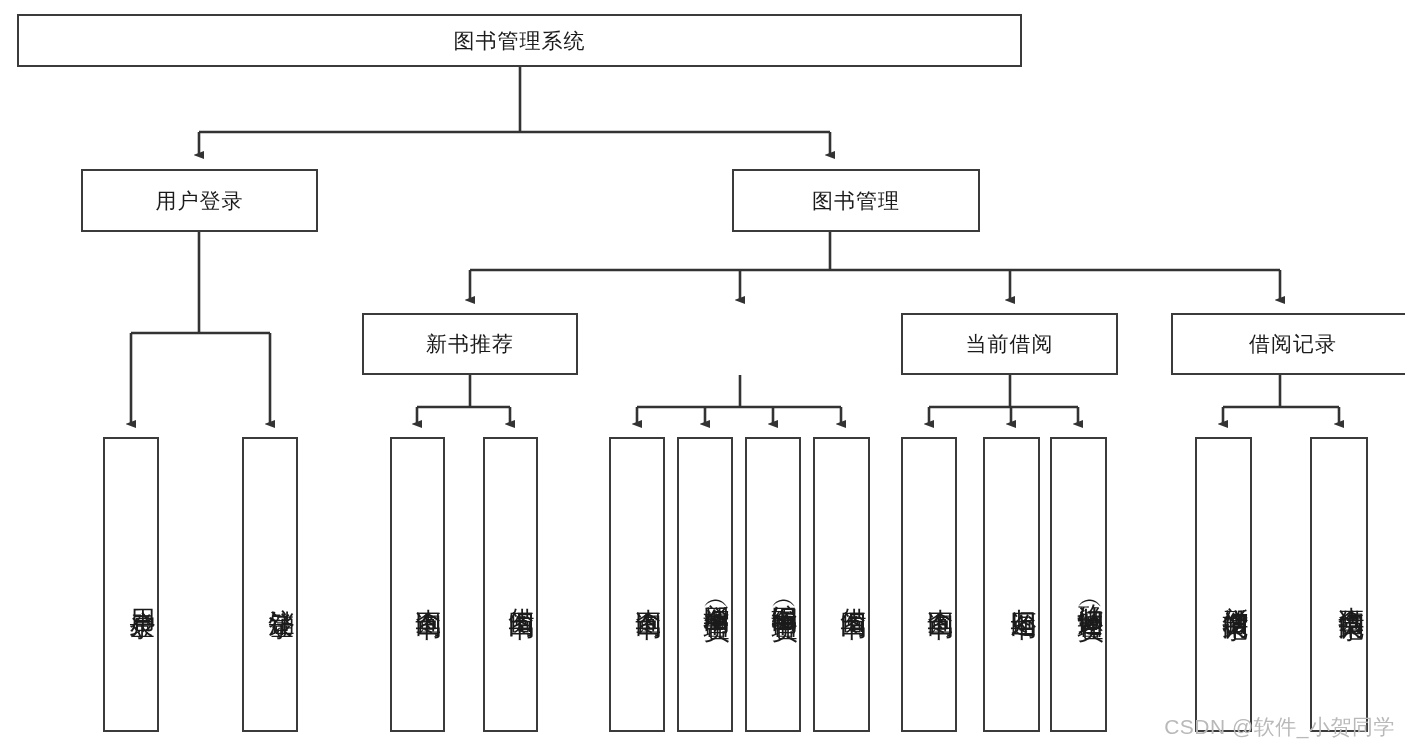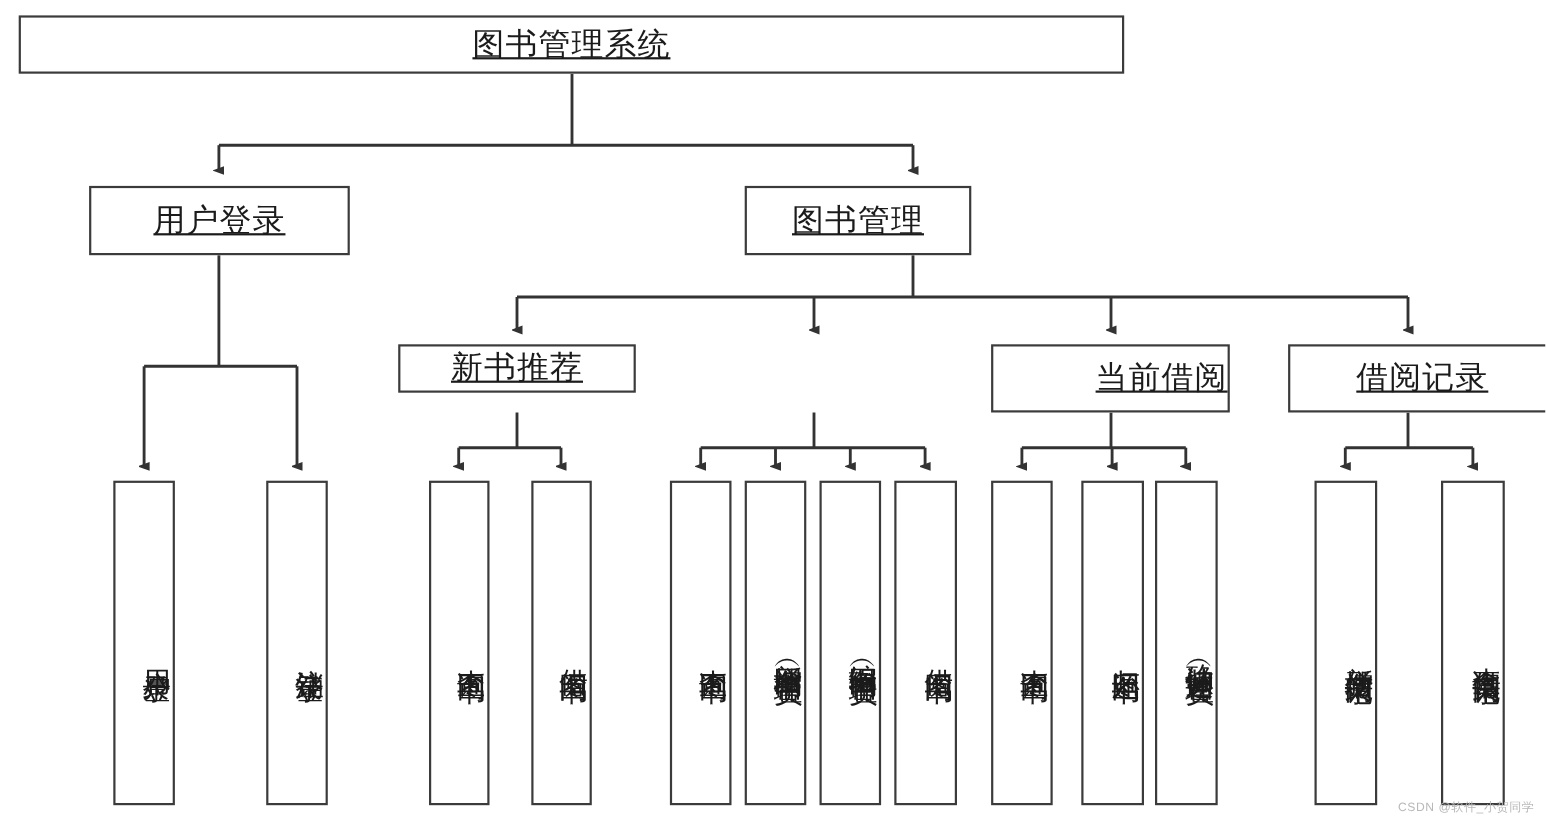--- a/index.html
+++ b/index.html
@@ -28,44 +28,43 @@
     position: absolute;
     box-sizing: border-box;
     background: #ffffff;
     border: 2px solid #3b3b3b;
     display: flex;
     align-items: center;
     justify-content: center;
     color: #1b1b1b;
   }
   .node.horiz {
-    font-size: 29px;
+    font-size: 21px;
     letter-spacing: 1px;
-    text-decoration: underline;
   }
   .node.vert {
     writing-mode: vertical-rl;
     text-orientation: upright;
     font-size: 26px;
     line-height: 1.12;
     padding-top: 14px;
     align-items: flex-start;
     justify-content: center;
     letter-spacing: 2px;
   }
   .node.vert .vtext {
     writing-mode: vertical-rl;
     text-orientation: upright;
     white-space: nowrap;
   }
   .watermark {
     position: absolute;
     right: 10px;
     bottom: 6px;
-    font-size: 11px;
+    font-size: 21px;
     color: #b9b9b9;
     letter-spacing: 0.5px;
     white-space: nowrap;
     pointer-events: none;
   }
 </style>
 </head>
 <body>
 
 <div id="canvas">
@@ -120,28 +119,28 @@
     </g>
   </svg>
 
   <div class="node horiz" style="left:17px; top:14px; width:1005px; height:53px;">
     <span>图书管理系统</span>
   </div>
 
   <div class="node horiz" style="left:81px; top:169px; width:237px; height:63px;">
     <span>用户登录</span>
   </div>
-  <div class="node horiz" style="left:677px; top:169px; width:206px; height:63px;">
+  <div class="node horiz" style="left:732px; top:169px; width:248px; height:63px;">
     <span>图书管理</span>
   </div>
 
-  <div class="node horiz" style="left:362px; top:313px; width:216px; height:44px;">
+  <div class="node horiz" style="left:362px; top:313px; width:216px; height:62px;">
     <span>新书推荐</span>
   </div>
-  <div class="node horiz" style="left:901px; top:313px; width:217px; height:62px;justify-content:flex-end;">
+  <div class="node horiz" style="left:901px; top:313px; width:217px; height:62px;">
     <span>当前借阅</span>
   </div>
   <div class="node horiz" style="left:1171px; top:313px; width:244px; height:62px;">
     <span>借阅记录</span>
   </div>
 
   <div class="node vert" style="left:103px; top:437px; width:56px; height:295px;">
     <span class="vtext">用户登录</span>
   </div>
   <div class="node vert" style="left:242px; top:437px; width:56px; height:295px;">

